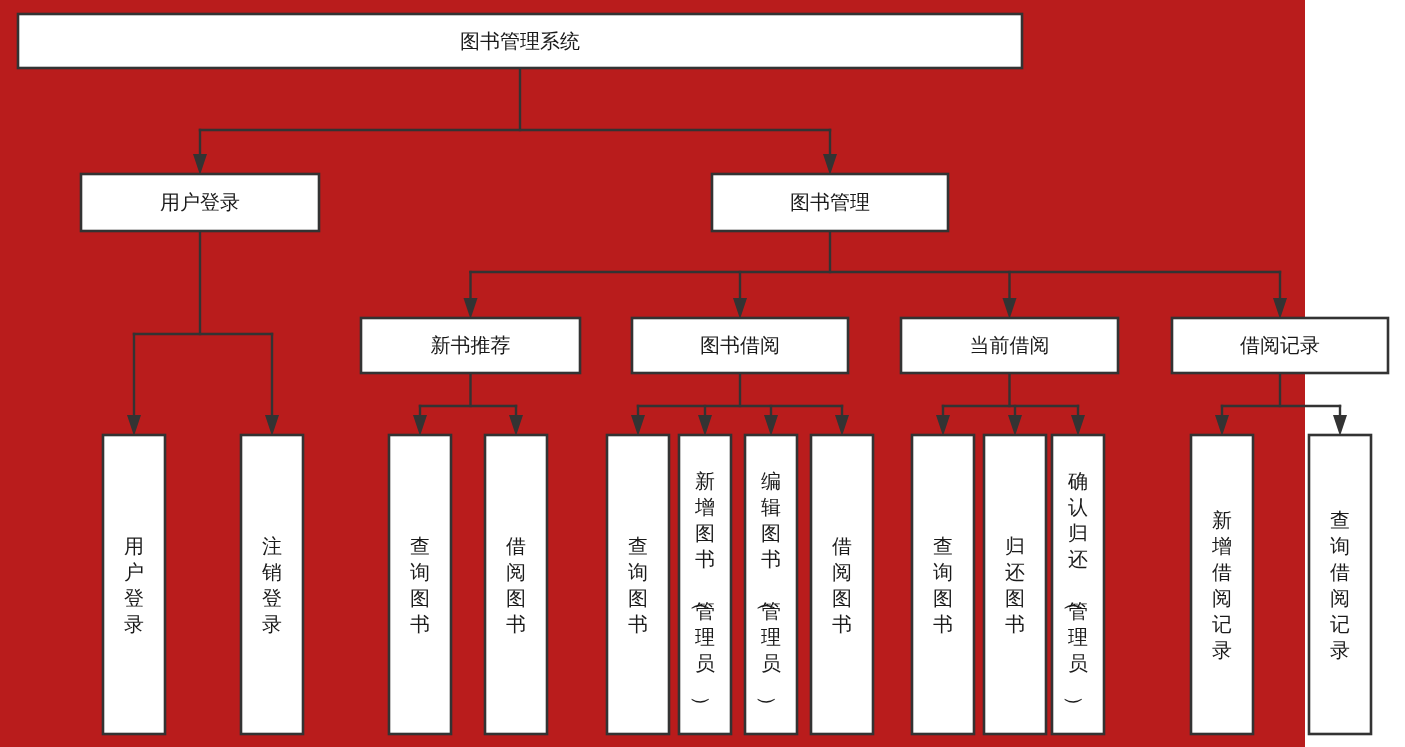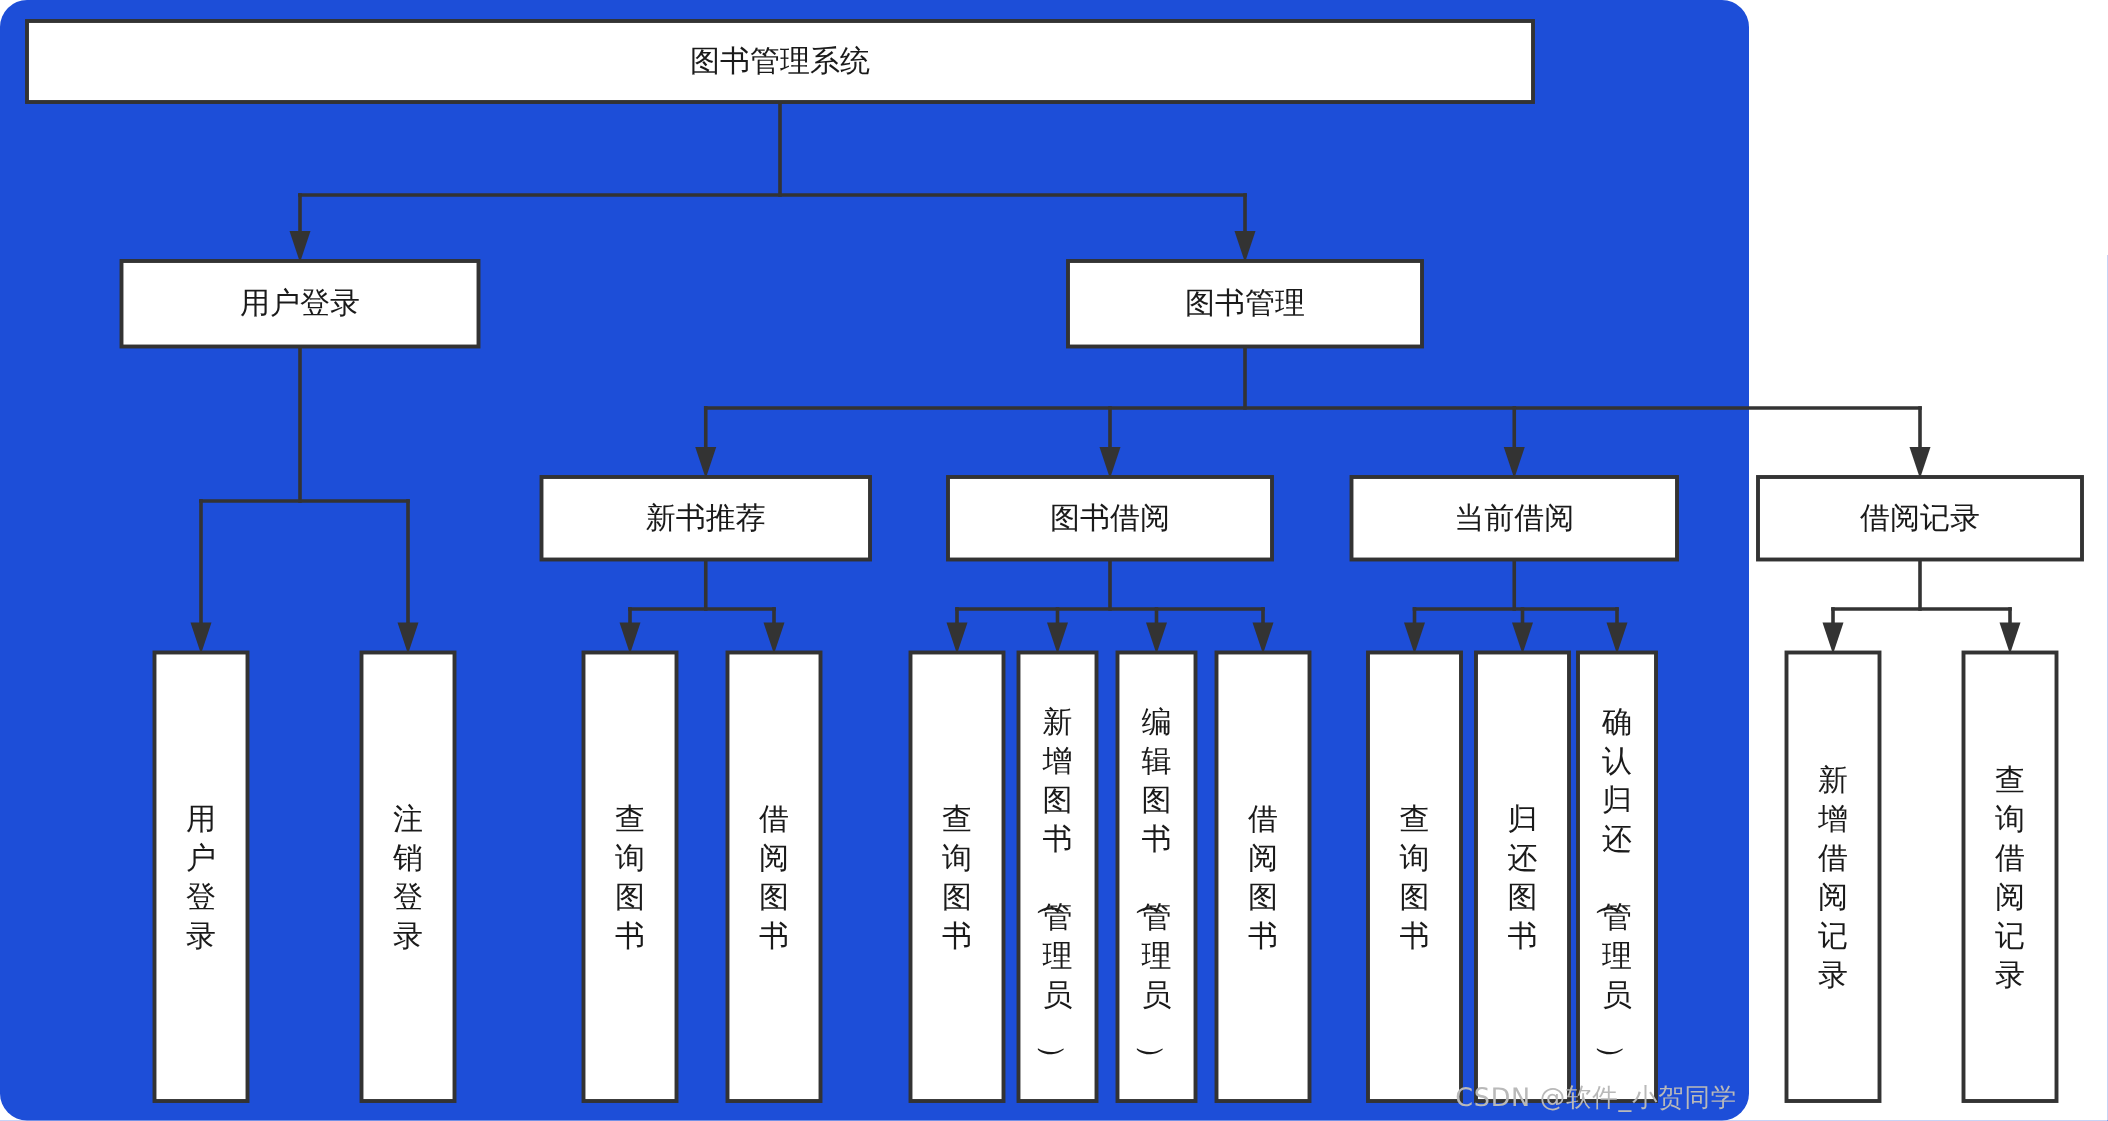--- a/index.html
+++ b/index.html
@@ -10,24 +10,23 @@
   }
   body {
     width: 1405px;
     height: 747px;
     font-family: "DejaVu Sans", "Liberation Sans", sans-serif;
     overflow: hidden;
     position: relative;
   }
   #diagram-root {
     position: relative;
-    width: 1166px;
+    width: 1305px;
     height: 747px;
-    background: #1d4ed8;
-    border-radius: 18px;
+    background: #b91c1c;
   }
   svg#tree-svg {
     position: absolute;
     left: 0;
     top: 0;
     width: 1405px;
     height: 747px;
     display: block;
   }
   .node-box {
@@ -219,14 +218,13 @@
         <g>
           <rect class="node-box" x="1191" y="435" width="62" height="299"></rect>
           <text class="node-label-v-char" x="1222" y="526.78"><tspan x="1222" dy="0">新</tspan><tspan x="1222" dy="26">增</tspan><tspan x="1222" dy="26">借</tspan><tspan x="1222" dy="26">阅</tspan><tspan x="1222" dy="26">记</tspan><tspan x="1222" dy="26">录</tspan></text>
         </g>
         <g>
           <rect class="node-box" x="1309" y="435" width="62" height="299"></rect>
           <text class="node-label-v-char" x="1340" y="526.78"><tspan x="1340" dy="0">查</tspan><tspan x="1340" dy="26">询</tspan><tspan x="1340" dy="26">借</tspan><tspan x="1340" dy="26">阅</tspan><tspan x="1340" dy="26">记</tspan><tspan x="1340" dy="26">录</tspan></text>
         </g>
       </g>
   </svg>
-  <div class="watermark">CSDN @软件_小贺同学</div>
 </div>
 
 </body></html>

